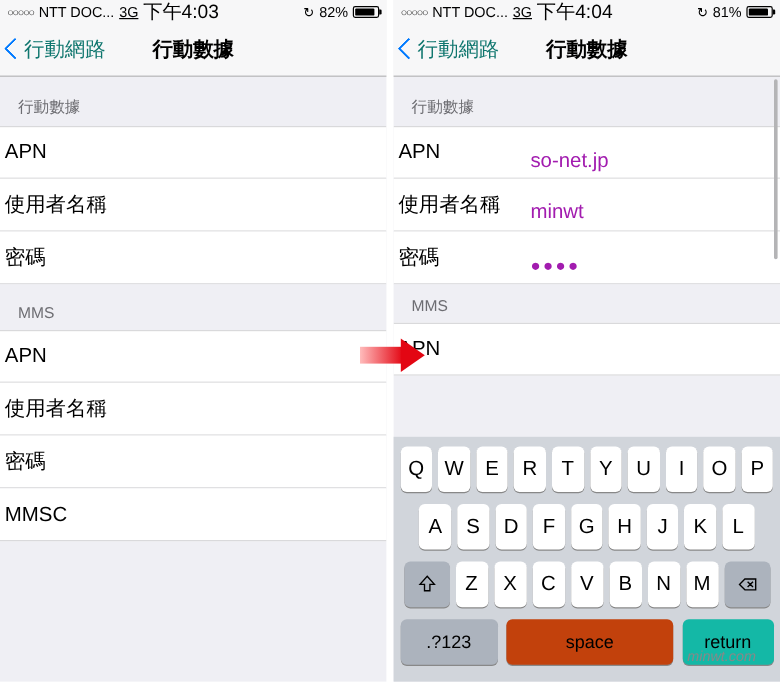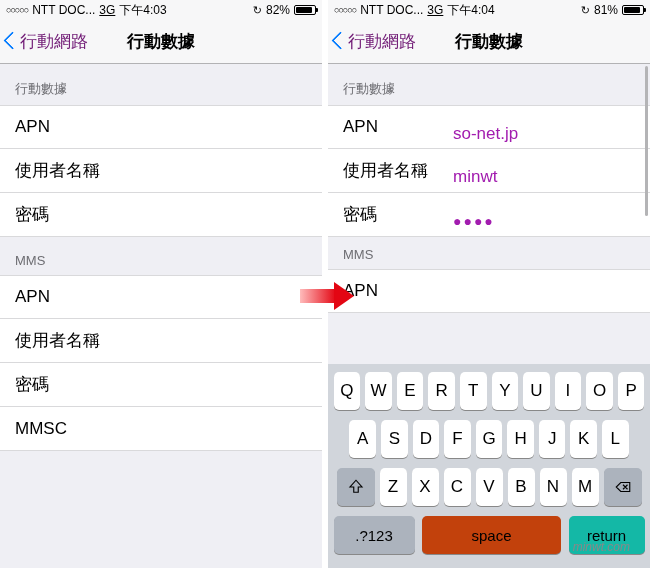--- a/index.html
+++ b/index.html
@@ -6,38 +6,38 @@
 body { width:650px; height:568px; background:#fff; position:relative; overflow:hidden; }
 .stage { display:flex; width:650px; height:568px; }
 .phone { width:322px; height:568px; background:#efeff4; display:flex; flex-direction:column; position:relative; }
 .phone.left { }
 .phone.right { margin-left:6px; }
 
 .status { height:20px; background:#f7f7f8; display:flex; align-items:center; padding:0 6px; font-size:12px; color:#000; }
 .status .sig { letter-spacing:-1px; font-size:9px; margin-right:4px; }
 .status .carrier { font-size:12px; font-weight:400; }
 .status .net { margin-left:4px; font-size:12px;text-decoration:underline; }
-.status .time { font-size:12px; margin-left:4px; }
+.status .time { font-size:16px; margin-left:4px; }
 .status .spacer { flex:1; }
 .status .lock { font-size:11px; margin-right:4px; }
 .status .batpct { font-size:12px; margin-right:4px; }
 .status .bat { width:22px; height:10px; border:1px solid #000; border-radius:2px; position:relative; }
 .status .bat::after { content:""; position:absolute; right:-3px; top:2px; width:2px; height:4px; background:#000; border-radius:0 1px 1px 0; }
 .status .bat .fill { position:absolute; left:1px; top:1px; bottom:1px; background:#000; border-radius:1px; }
 
 .nav { height:44px; background:#f7f7f8; border-bottom:1px solid #b2b2b4; display:flex; align-items:center; position:relative; }
-.nav .back { display:flex; align-items:center; color:#701a75; font-size:17px; padding-left:4px; cursor:pointer; }
+.nav .back { display:flex; align-items:center; color:#0f766e; font-size:17px; padding-left:4px; cursor:pointer; }
 .nav .back .chev { width:12px; height:20px; position:relative; margin-right:4px; }
 .nav .back .chev::before { content:""; position:absolute; left:2px; top:2px; width:11px; height:11px; border-left:2.5px solid #007aff; border-bottom:2.5px solid #007aff; transform:rotate(45deg); border-radius:1px; }
 .nav .title { position:absolute; left:0; right:0; text-align:center; font-size:17px; font-weight:600; color:#000; pointer-events:none; }
 
 .list { flex:1; overflow:hidden; position:relative; }
 .section-header { padding:16px 15px 7px; font-size:13px; color:#6d6d72; background:#efeff4; }
 .section-header.tight { padding-top:10px; }
-.row { background:#fff; border-bottom:1px solid #d9d9db; padding:0 0 0 15px; height:44px; display:flex; align-items:center; }
+.row { background:#fff; border-bottom:1px solid #d9d9db; padding:0 0 0 4px; height:44px; display:flex; align-items:center; }
 .row.first { border-top:1px solid #d9d9db; }
 .row .label { width:110px; font-size:17px; color:#000; flex-shrink:0; }
 .row .value { font-size:17px; color:#a21caf; border:none; outline:none; background:transparent; flex:1; padding-right:15px;margin-top:13px; }
 .row .value.dots { letter-spacing:2px; font-size:14px; }
 
 .scrolltrack { position:absolute; right:2px; top:0; width:3px; height:100%; }
 .scrollthumb { position:absolute; right:0; width:3px; background:#b4b4b6; border-radius:2px; }
 
 .arrow { position:absolute; left:300px; top:282px; width:56px; height:28px; z-index:20; }
 .arrow .shaft { position:absolute; left:0; top:7px; width:36px; height:14px; background:linear-gradient(to right,#fbb,#e30613); }

